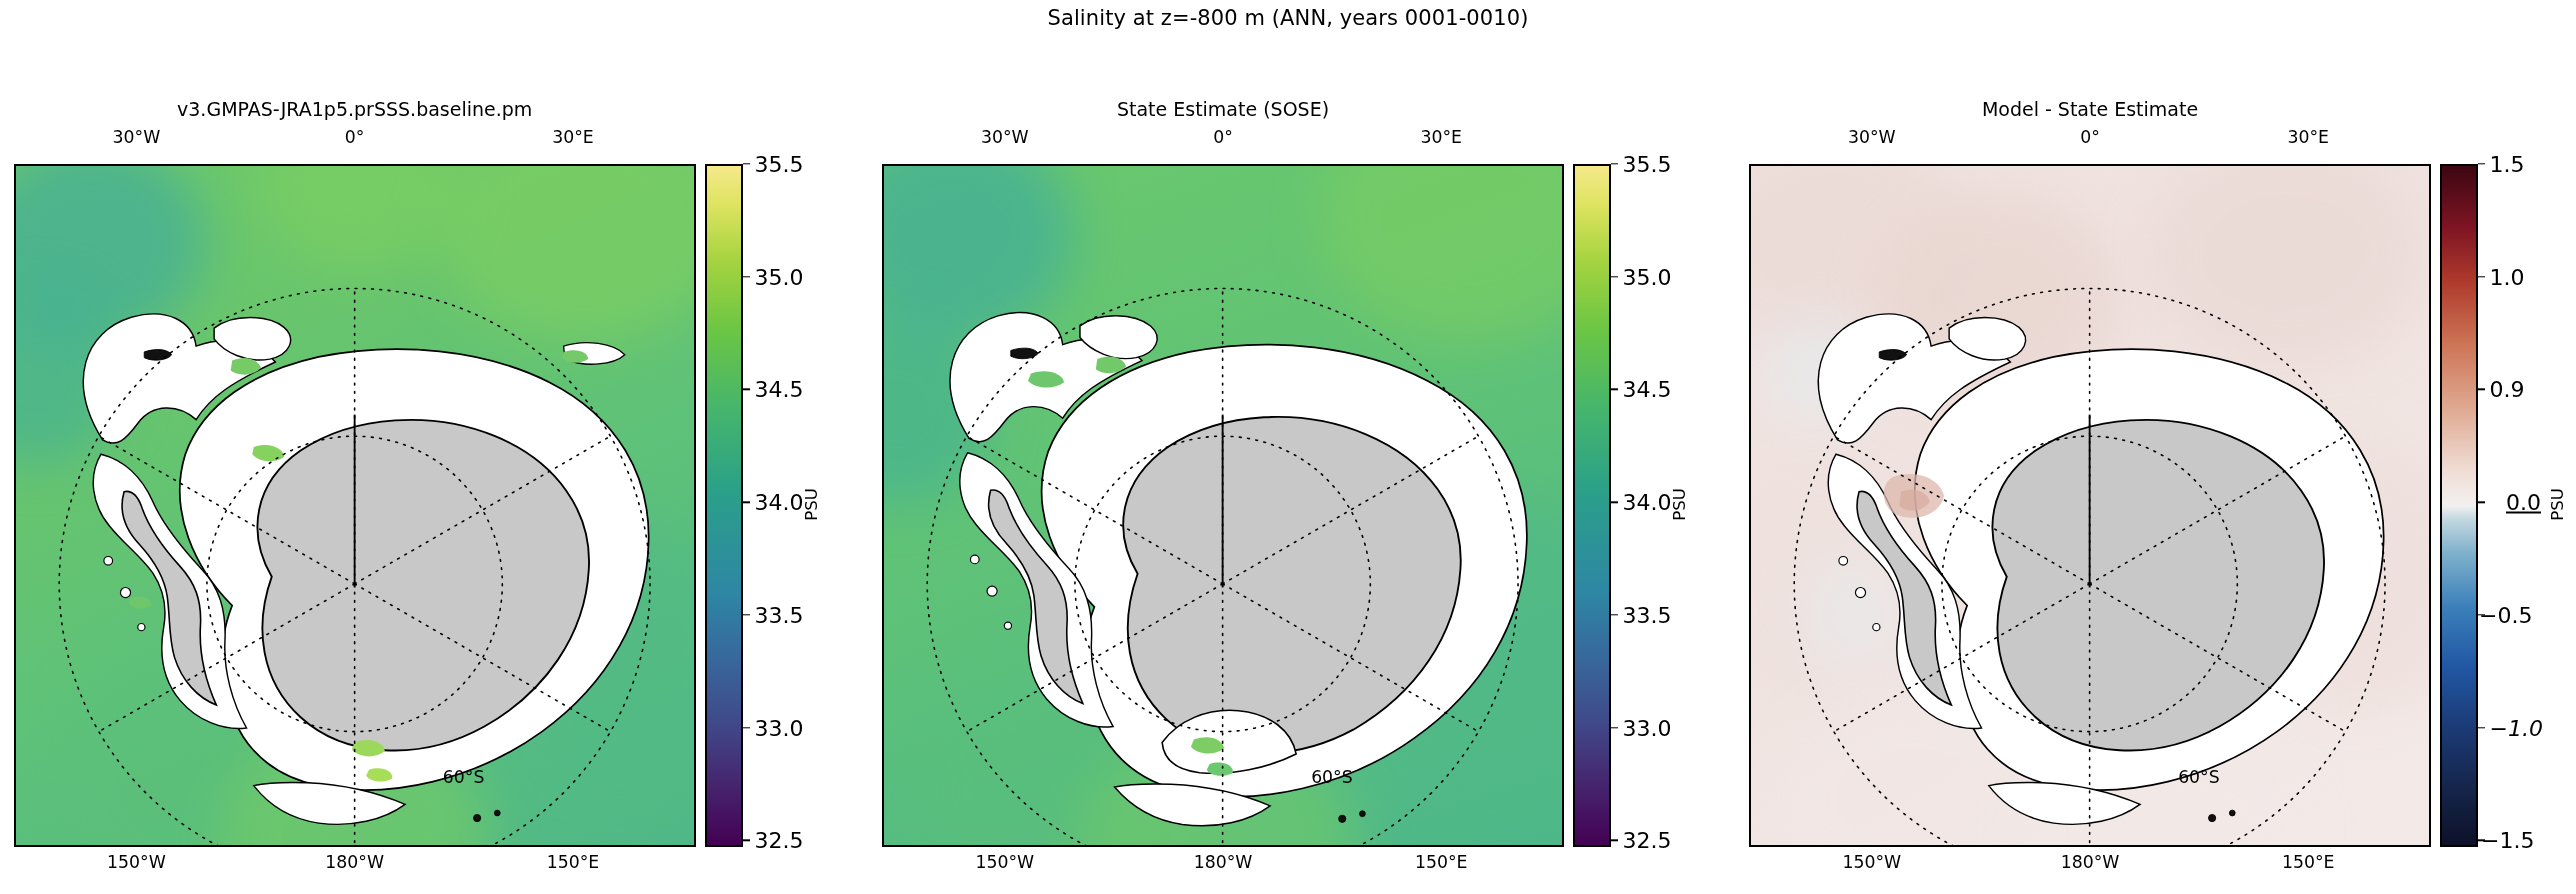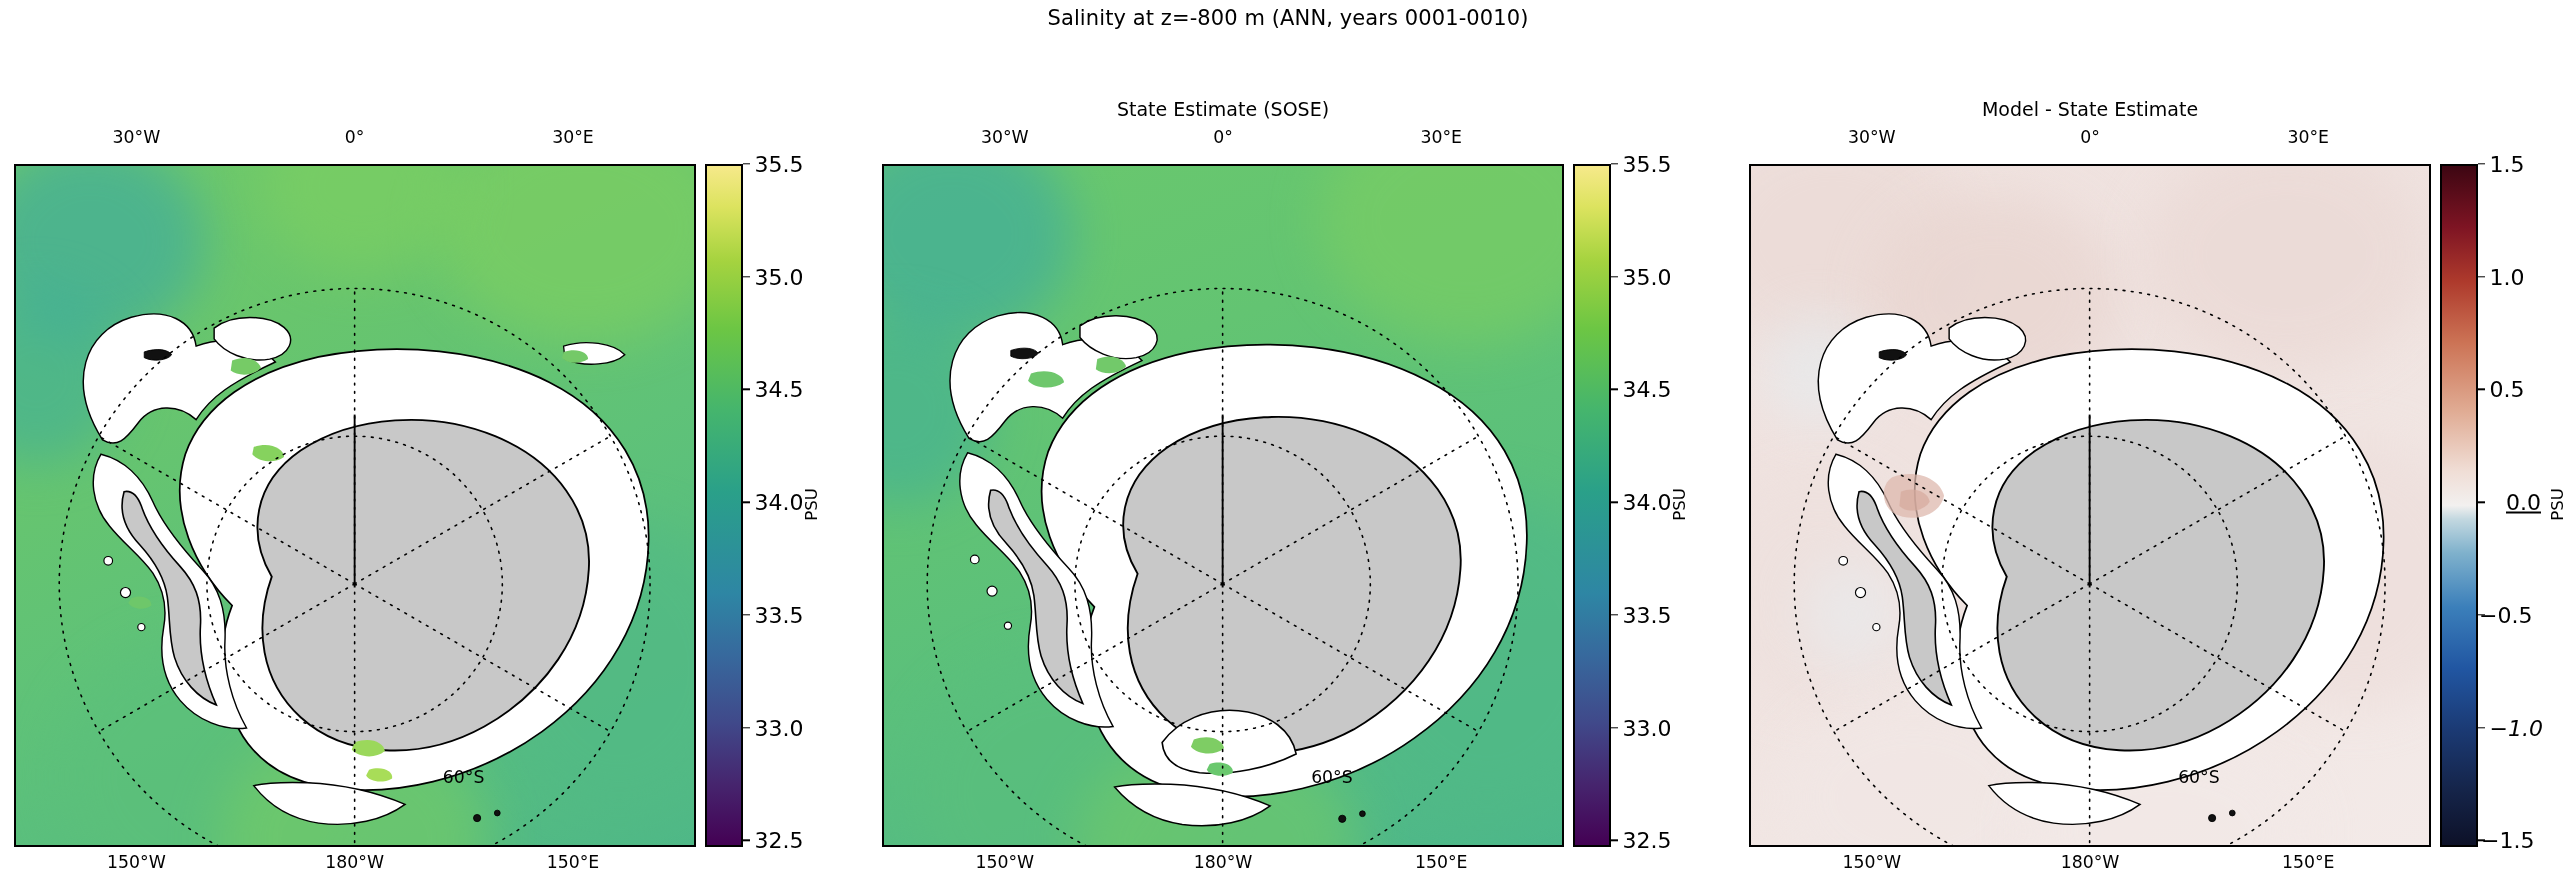--- a/index.html
+++ b/index.html
@@ -48,20 +48,21 @@
            transform-origin:center center;white-space:nowrap;}
 </style>
 </head>
 <body>
 
 <div class="figure">
 
   <div class="suptitle">Salinity at z=-800 m (ANN, years 0001-0010)</div>
 
   <div class="panel" style="left:13.7px;width:682px;">
+    <div class="panel-title">v3.GMPAS-JRA1p5.prSSS.baseline.pm</div>
     <div class="lon-top">
       <span style="left:18%;">30°W</span>
       <span style="left:50%;">0°</span>
       <span style="left:82%;">30°E</span>
     </div>
   </div>
 
   <div class="axes" style="left:13.7px;top:164px;width:678px;height:679px;">
     <div class="ocean" style="background:linear-gradient(155deg,#6fc96a 0%,#68c56d 28%,#5fc278 55%,#57bd80 78%,#4fb887 100%);">
       <div class="blob" style="left:-6%;top:-4%;width:34%;height:30%;background:#48b193;opacity:.85;"></div>
@@ -336,21 +337,21 @@
     <div class="cbar" style="width:34px;height:679px;background:linear-gradient(to top,
             #0d1128 0%,#152449 8%,#1b3a74 17%,#2156a2 26%,#3b7fba 35%,
             #7fb1cc 43%,#c3d8e0 48%,#f2f0ef 50%,#f0ded6 55%,#e0ab93 64%,
             #cc7355 74%,#ae3a2c 83%,#7e1423 91%,#3d0612 100%);"></div>
     <div class="cb-ticks" style="left:38px;top:0;width:108px;height:679px;">
       <span class="cb-tickmark" style="left:0;top:0%;"></span>
       <div style="left:11.5px;top:0%;">1.5</div>
       <span class="cb-tickmark" style="left:0;top:16.6%;"></span>
       <div style="left:11.5px;top:16.6%;">1.0</div>
       <span class="cb-tickmark" style="left:0;top:33.2%;"></span>
-      <div style="left:11.5px;top:33.2%;">0.5</div>
+      <div style="left:11.5px;top:33.2%;">0.9</div>
       <span class="cb-tickmark" style="left:0;top:49.8%;"></span>
       <div style="left:28px;top:49.8%;text-decoration:underline;">0.0</div>
       <span class="cb-tickmark" style="left:0;top:66.4%;"></span>
       <div style="left:1px;top:66.4%;">−0.5</div>
       <span class="cb-tickmark" style="left:0;top:83%;"></span>
       <div style="left:11.5px;top:83%;font-style:italic;">−1.0</div>
       <span class="cb-tickmark" style="left:0;top:99.6%;"></span>
       <div style="left:3px;top:99.6%;">−1.5</div>
     </div>
     <div class="cb-unit" style="left:101px;top:331px;transform:rotate(-90deg);">PSU</div>

